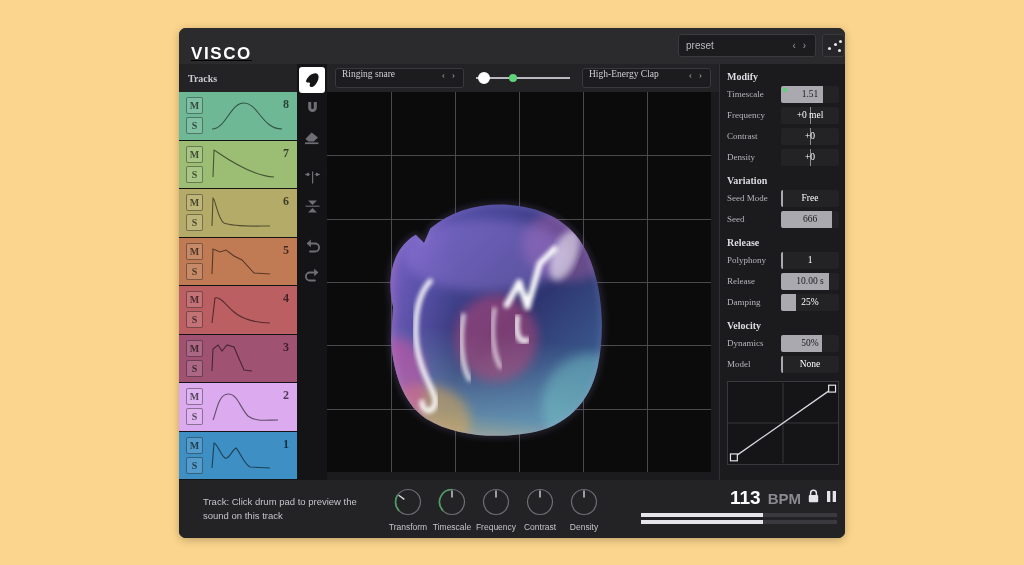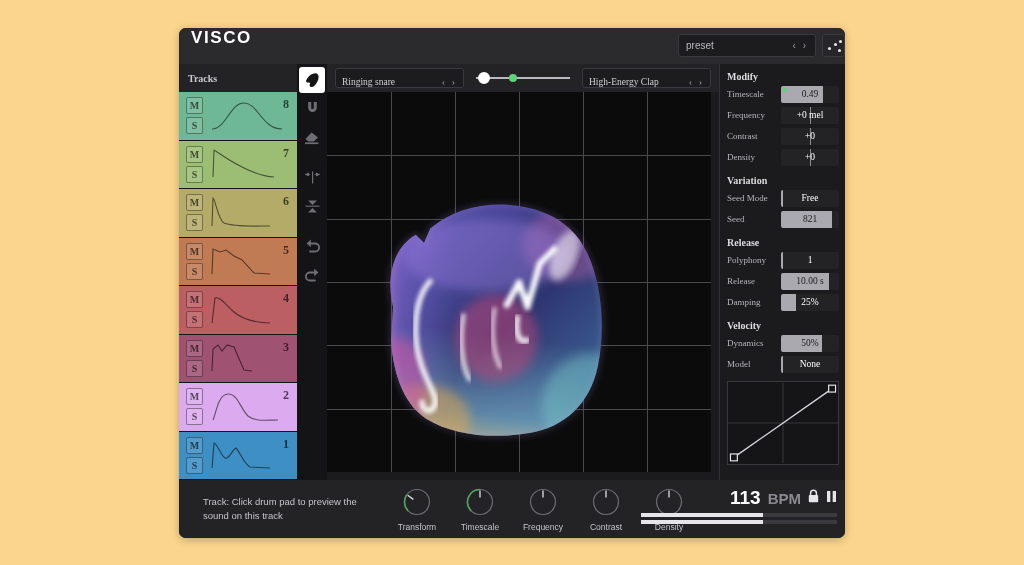--- a/index.html
+++ b/index.html
@@ -17,22 +17,23 @@
     border-radius: 7px;
     overflow: hidden;
     display: flex; flex-direction: column;
     box-shadow: 0 2px 8px rgba(0,0,0,.25);
   }
 
   
   #topbar {
     height: 36px; flex: 0 0 36px;
     background: #2b2b2e;
-    display: flex; align-items: flex-start;
+    display: flex; align-items: flex-end;
     position: relative;
+    text-decoration: underline;
   }
   #logo {
     font-size: 17px; font-weight: bold; color: #fff;
     letter-spacing: 1.6px; margin-left: 12px; width: 128px;
   }
   #tabs { display: flex; align-items: center; gap: 26px; }
   .tab {
     font-size: 10.5px; font-weight: bold; letter-spacing: 1.1px;
     color: #7e7e84; cursor: pointer;
   }
@@ -104,21 +105,21 @@
 
   
   #stage-col { flex: 1; display: flex; flex-direction: column; min-width: 0; }
   #stage-head {
     height: 28px; flex: 0 0 28px; background: #232326;
     display: flex; align-items: center; gap: 8px; padding: 0 8px;
   }
   .src-box {
     width: 129px; height: 20px; background: #1c1c1e;
     border: 1px solid #3a3a3e; border-radius: 3px;
-    display: flex; align-items: flex-end; justify-content: space-between;
+    display: flex; align-items: flex-start; justify-content: space-between;
     padding: 0 6px;
   }
   .src-box .sname { font-size: 9.5px; color: #cfcfd5; white-space: nowrap; }
   #morph-slider { flex: 1; position: relative; height: 20px; }
   #morph-track {
     position: absolute; left: 4px; right: 4px; top: 9px; height: 2px;
     background: #b9b9bf;
   }
   #morph-handle {
     position: absolute; top: 4px; width: 12px; height: 12px;
@@ -182,21 +183,21 @@
 
   
   #bottom {
     height: 58px; flex: 0 0 58px; background: #232326;
     display: flex; align-items: center; position: relative;
   }
   #hint {
     width: 196px; font-size: 9.5px; color: #c4c4ca;
     line-height: 14px; padding-left: 24px;
   }
-  #knobs { display: flex; gap: 19px; margin-left: 20px; }
+  #knobs { display: flex; margin-left: 11px; }
   .knob { width: 44px; text-align: center; }
   .knob .kname { font-size: 8.5px; color: #c4c4ca; margin-top: 1px; }
   #transport {
     position: absolute; right: 8px; top: 7px;
     width: 196px; text-align: right;
   }
   #bpm-line { display: flex; align-items: center; justify-content: flex-end;
               gap: 7px; height: 22px; }
   #bpm-num { font-size: 19px; font-weight: bold; color: #ffffff; }
   #bpm-unit { font-size: 15px; font-weight: bold; color: #8a8a90; }
@@ -472,21 +473,21 @@
       </div>
     </div>
 
     <div id="param-col">
         <div class="grp-title">Modify</div>
         <div class="prow">
           <div class="plabel">Timescale</div>
           <div class="pfield">
             <div class="pfill" style="width: 72%;"></div>
             <div class="pdot"></div>
-            <div class="pval dark">0.49</div>
+            <div class="pval dark">1.51</div>
           </div>
         </div>
         <div class="prow">
           <div class="plabel">Frequency</div>
           <div class="pfield">
             <div class="pcenter"></div>
             <div class="pval">+0 mel</div>
           </div>
         </div>
         <div class="prow">
@@ -508,21 +509,21 @@
           <div class="plabel">Seed Mode</div>
           <div class="pfield">
             <div class="pfill" style="width: 4%;"></div>
             <div class="pval">Free</div>
           </div>
         </div>
         <div class="prow">
           <div class="plabel">Seed</div>
           <div class="pfield">
             <div class="pfill" style="width: 88%;"></div>
-            <div class="pval dark">821</div>
+            <div class="pval dark">666</div>
           </div>
         </div>
         <div class="grp-title">Release</div>
         <div class="prow">
           <div class="plabel">Polyphony</div>
           <div class="pfield">
             <div class="pfill" style="width: 4%;"></div>
             <div class="pval">1</div>
           </div>
         </div>

